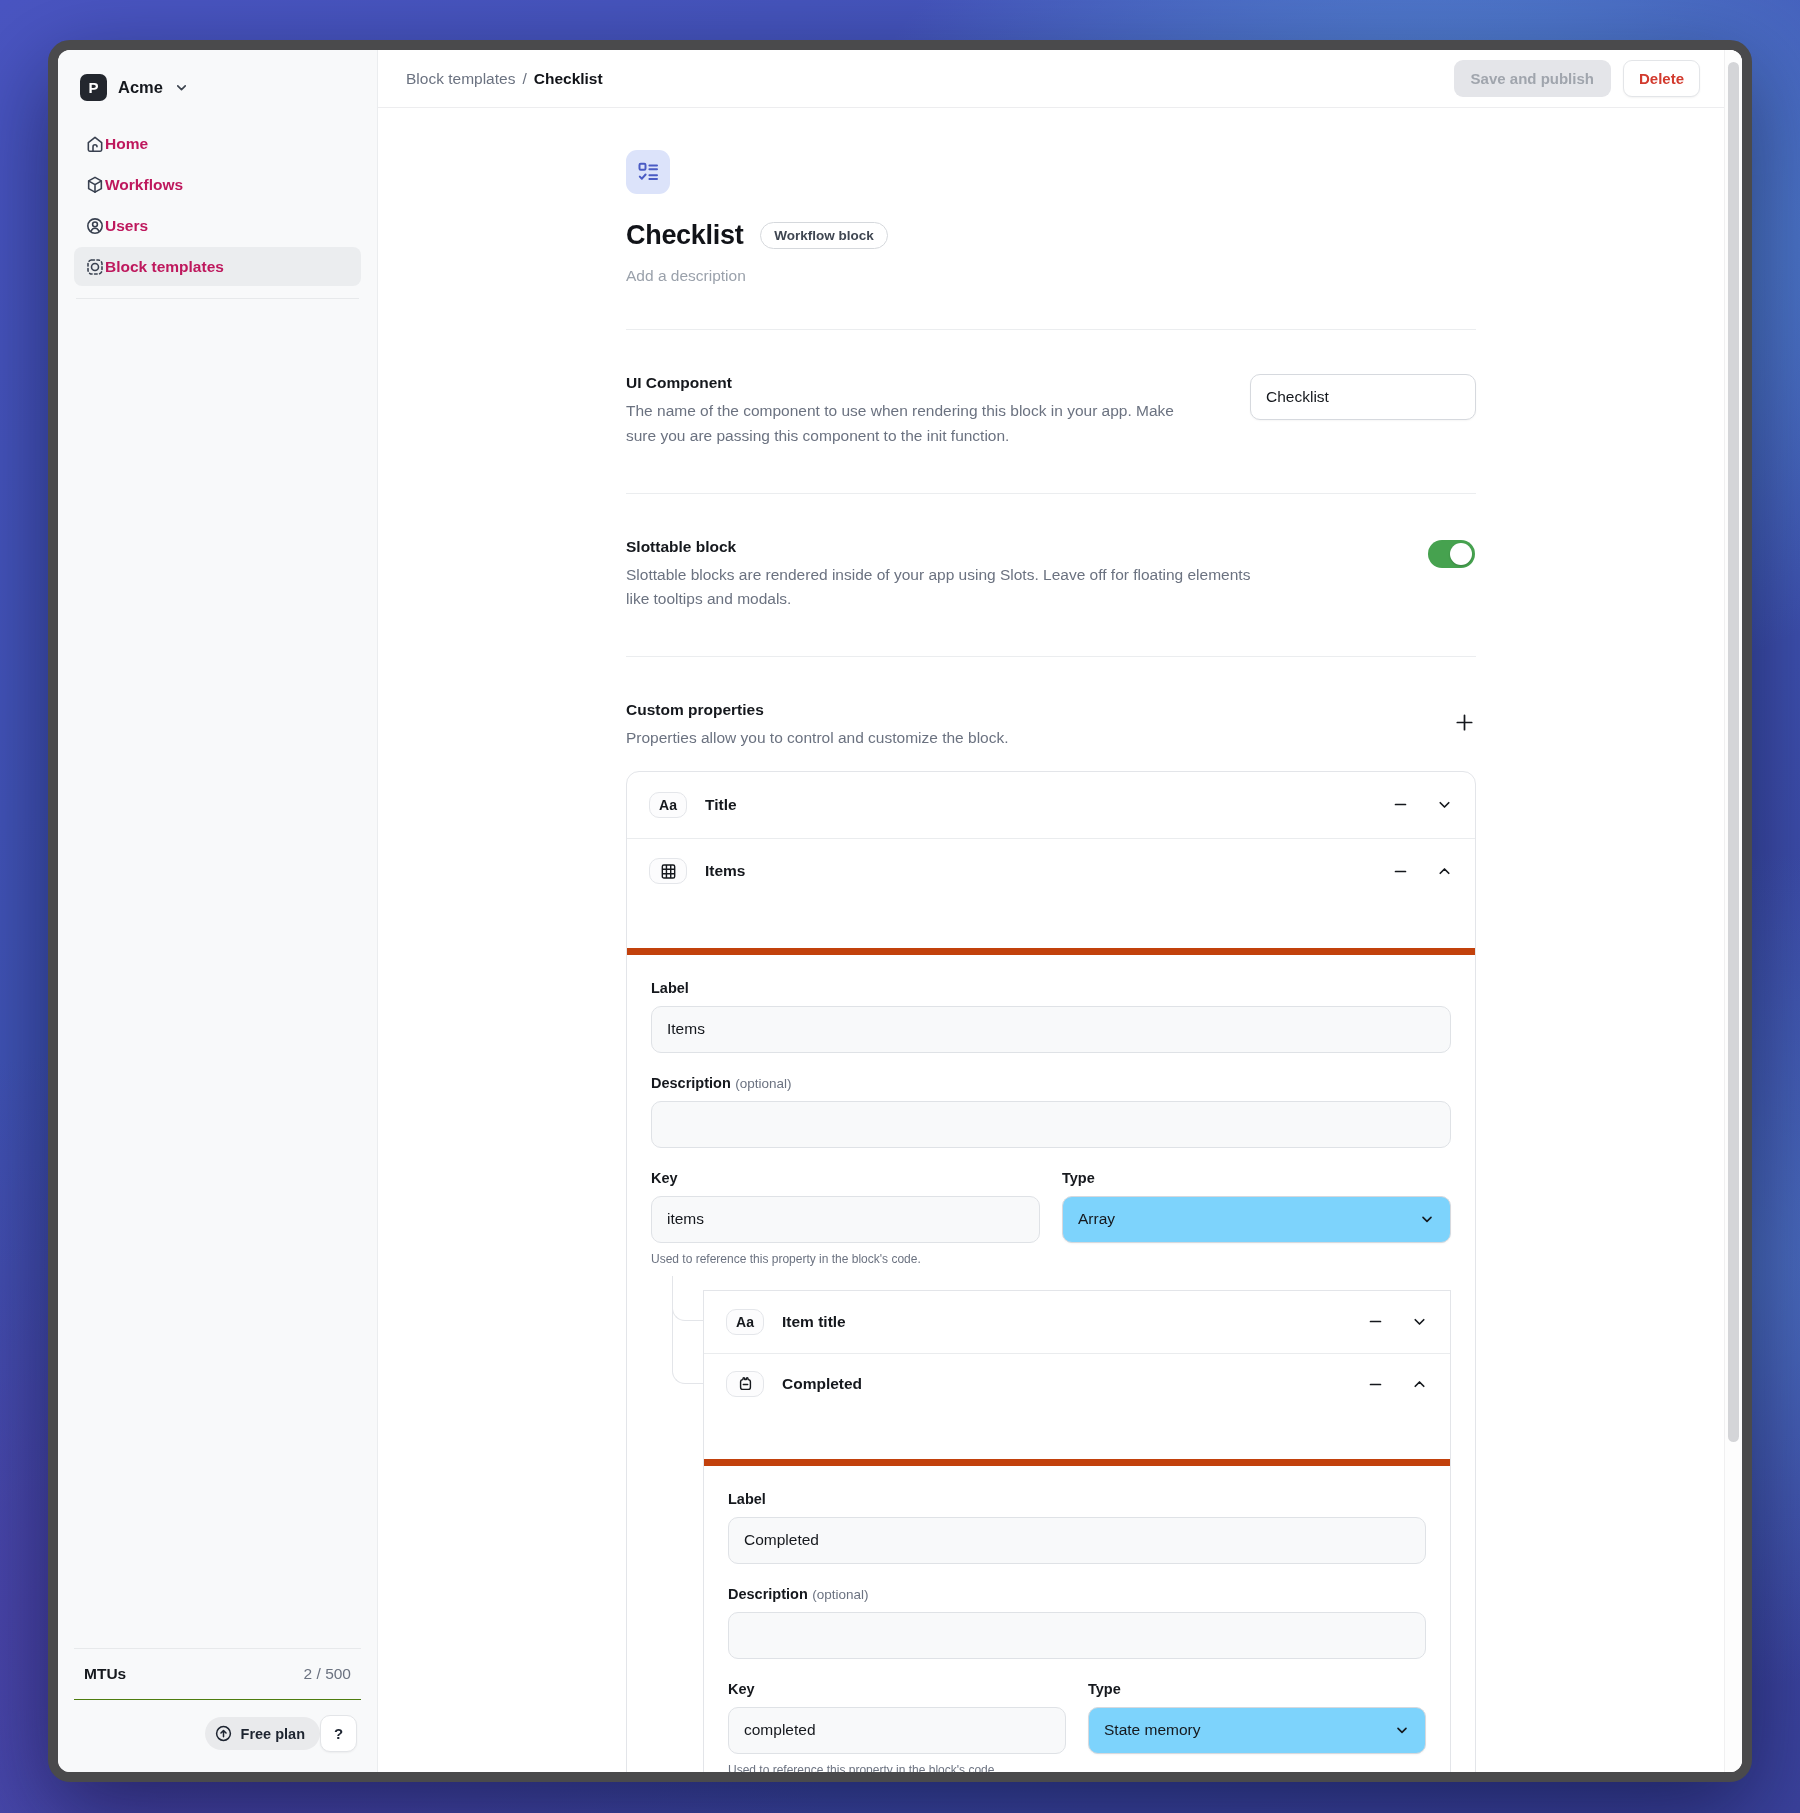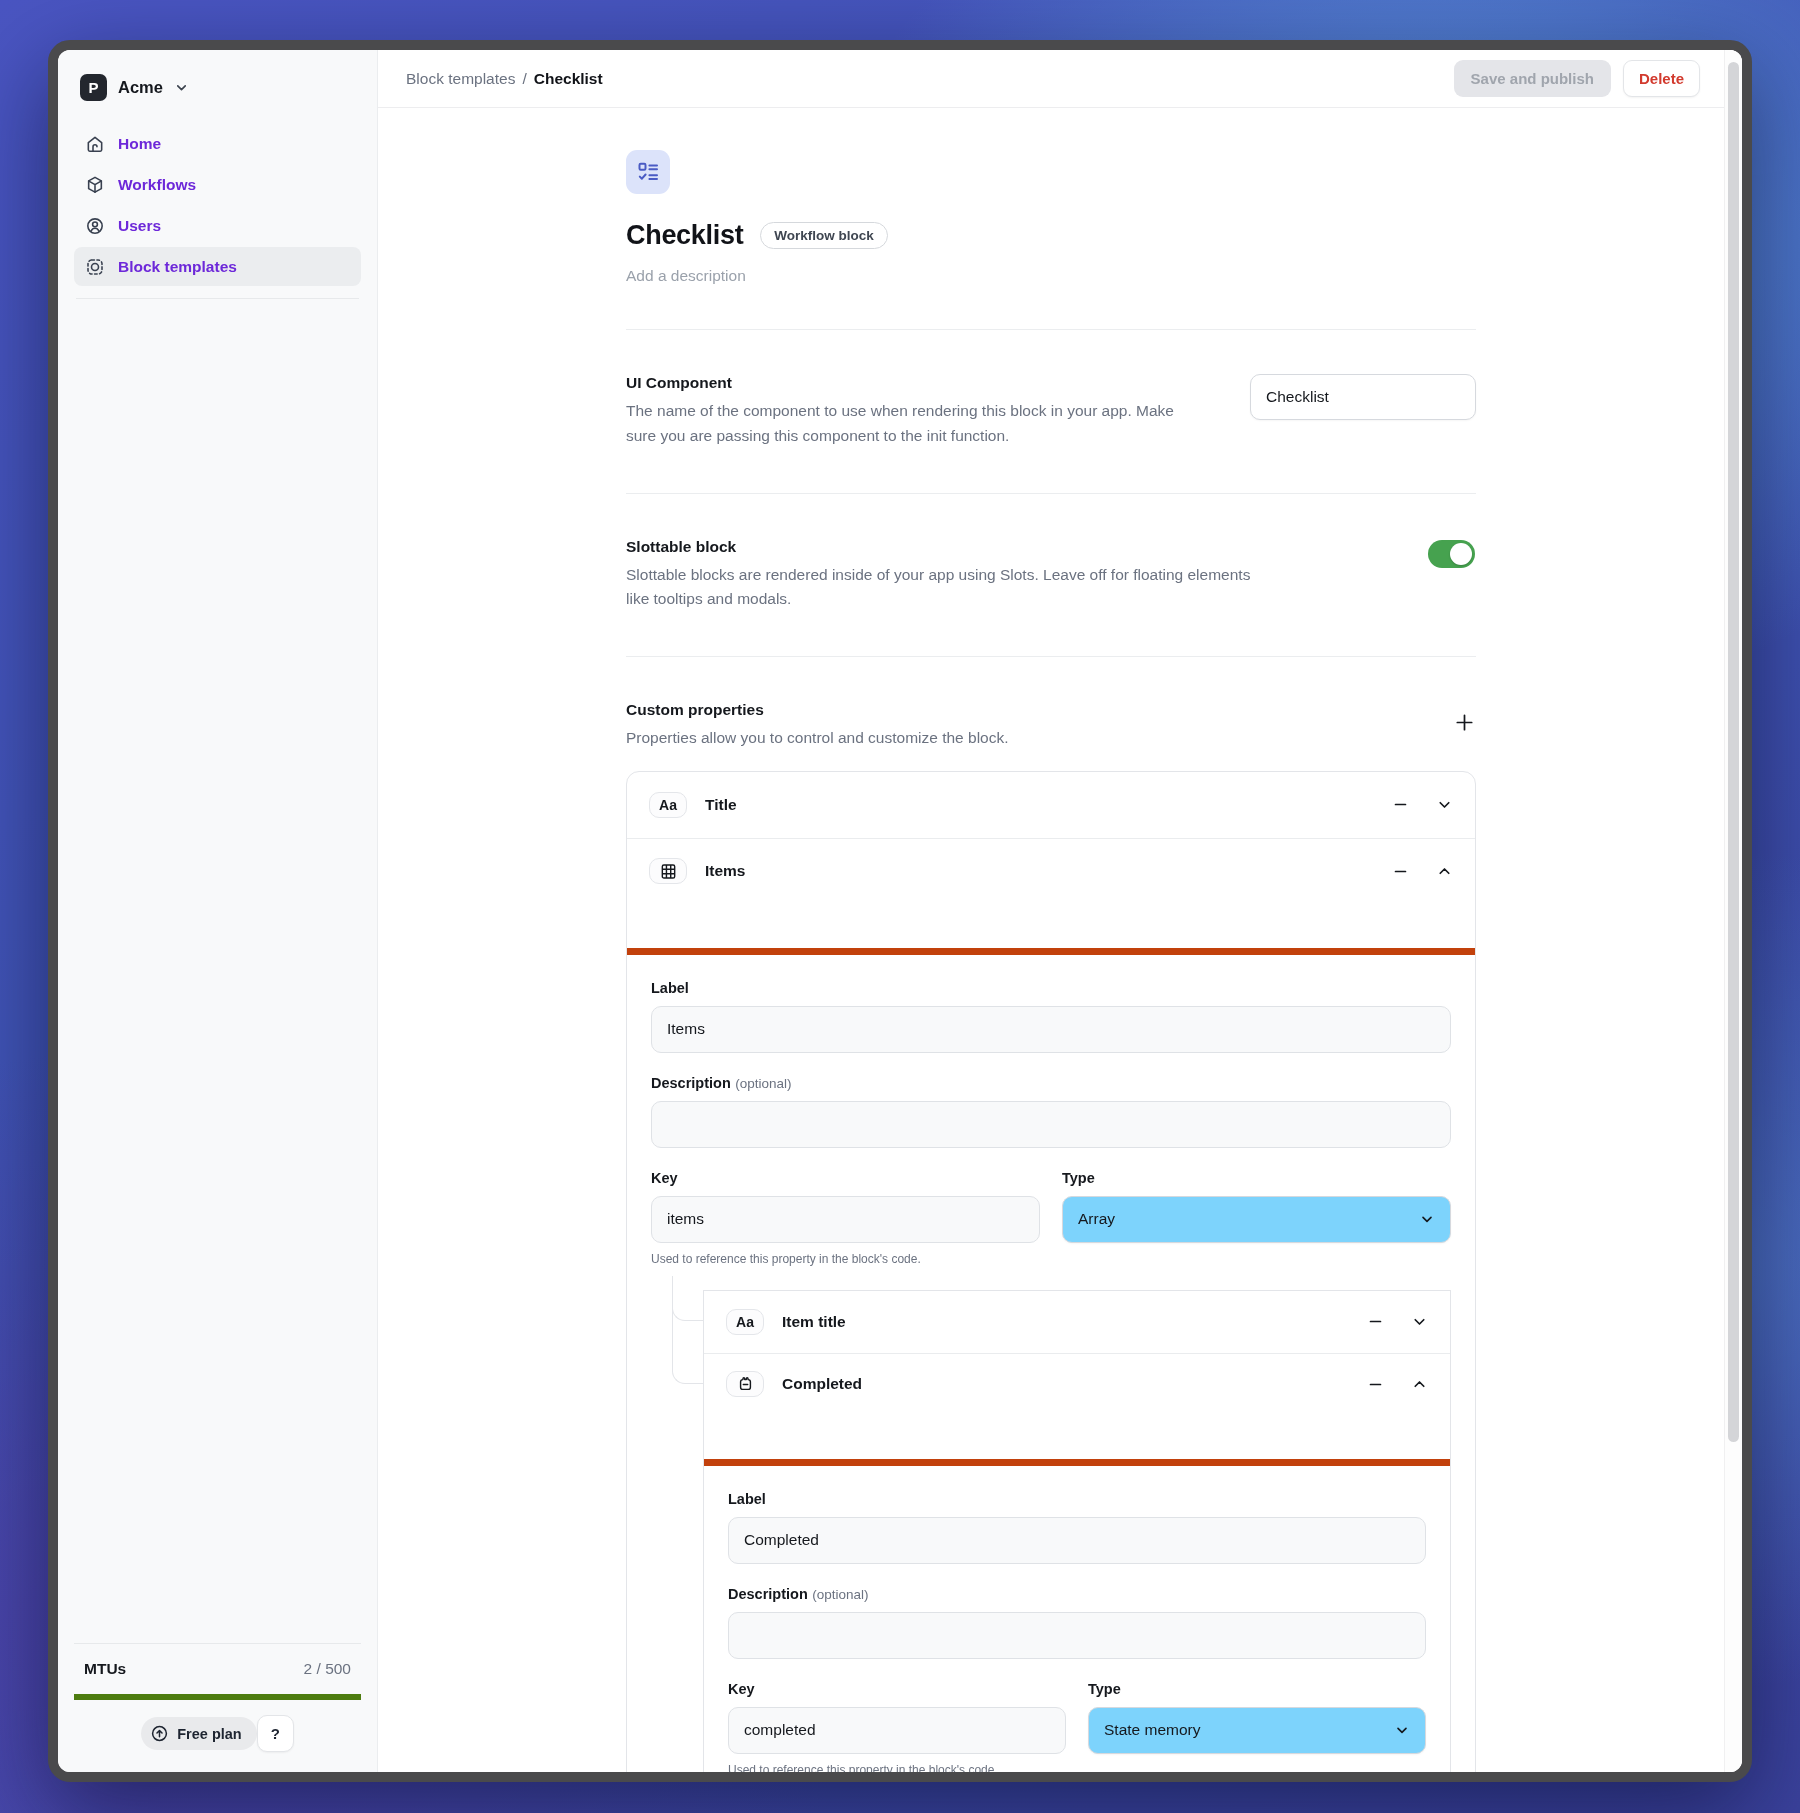--- a/index.html
+++ b/index.html
@@ -25,35 +25,35 @@
     display:flex; flex-direction:column; padding:14px 16px 18px;
   }
   .workspace { display:flex; align-items:center; gap:11px; height:46px; padding:0 6px; cursor:pointer; }
   .ws-logo {
     width:27px; height:27px; border-radius:7px; background:#23272e; color:#fff;
     font-weight:700; font-size:15px; display:flex; align-items:center; justify-content:center;
   }
   .ws-name { font-weight:700; font-size:16.5px; color:#15181d; }
   .nav { margin-top:14px; display:flex; flex-direction:column; gap:2px; }
   .nav-item {
-    display:flex; align-items:center; gap:13px; height:39px; padding:0 11px;
-    border-radius:8px; font-size:15.5px; font-weight:600; color:#6d28d9; cursor:pointer;
+    display:flex; align-items:center; height:39px; padding:0 11px;
+    border-radius:8px; font-size:15.5px; font-weight:600; color:#be185d; cursor:pointer;
   }
   .nav-item.active { background:#ebedef; }
   .nav-item svg { flex-shrink:0; }
   .nav-divider { height:1px; background:#e7e9eb; margin:12px 2px 0; }
   .sidebar-spacer { flex:1; }
   .mtus-row {
     border-top:1px solid #e7e9eb; display:flex; align-items:center; justify-content:space-between;
     padding:16px 10px; font-size:15.5px;
   }
   .mtus-label { font-weight:700; color:#15181d; }
   .mtus-value { color:#6b7280; }
   .plan-row {
-    border-top:6px solid #4d7c0f; display:flex; align-items:center; justify-content:center;
+    border-top:1px solid #4d7c0f; display:flex; align-items:center; justify-content:flex-end;
     padding:15px 4px 2px;
   }
   .plan-pill {
     display:flex; align-items:center; gap:8px; background:#e9eaec; border-radius:999px;
     padding:7px 15px 7px 9px; font-size:14.5px; font-weight:600; color:#1d2430; cursor:pointer;
   }
   .help-btn {
     width:37px; height:37px; background:#fff; border:1px solid #e3e5e8; border-radius:10px;
     font-size:15px; font-weight:700; color:#1d2430; display:flex; align-items:center; justify-content:center;
     box-shadow:0 1px 2px rgba(0,0,0,.05); cursor:pointer;

